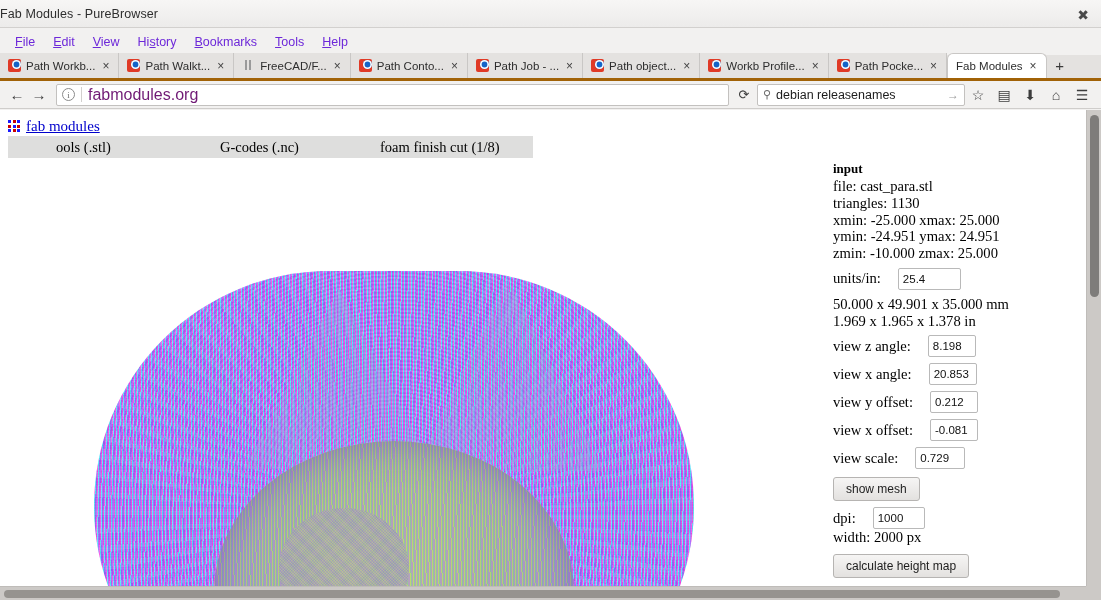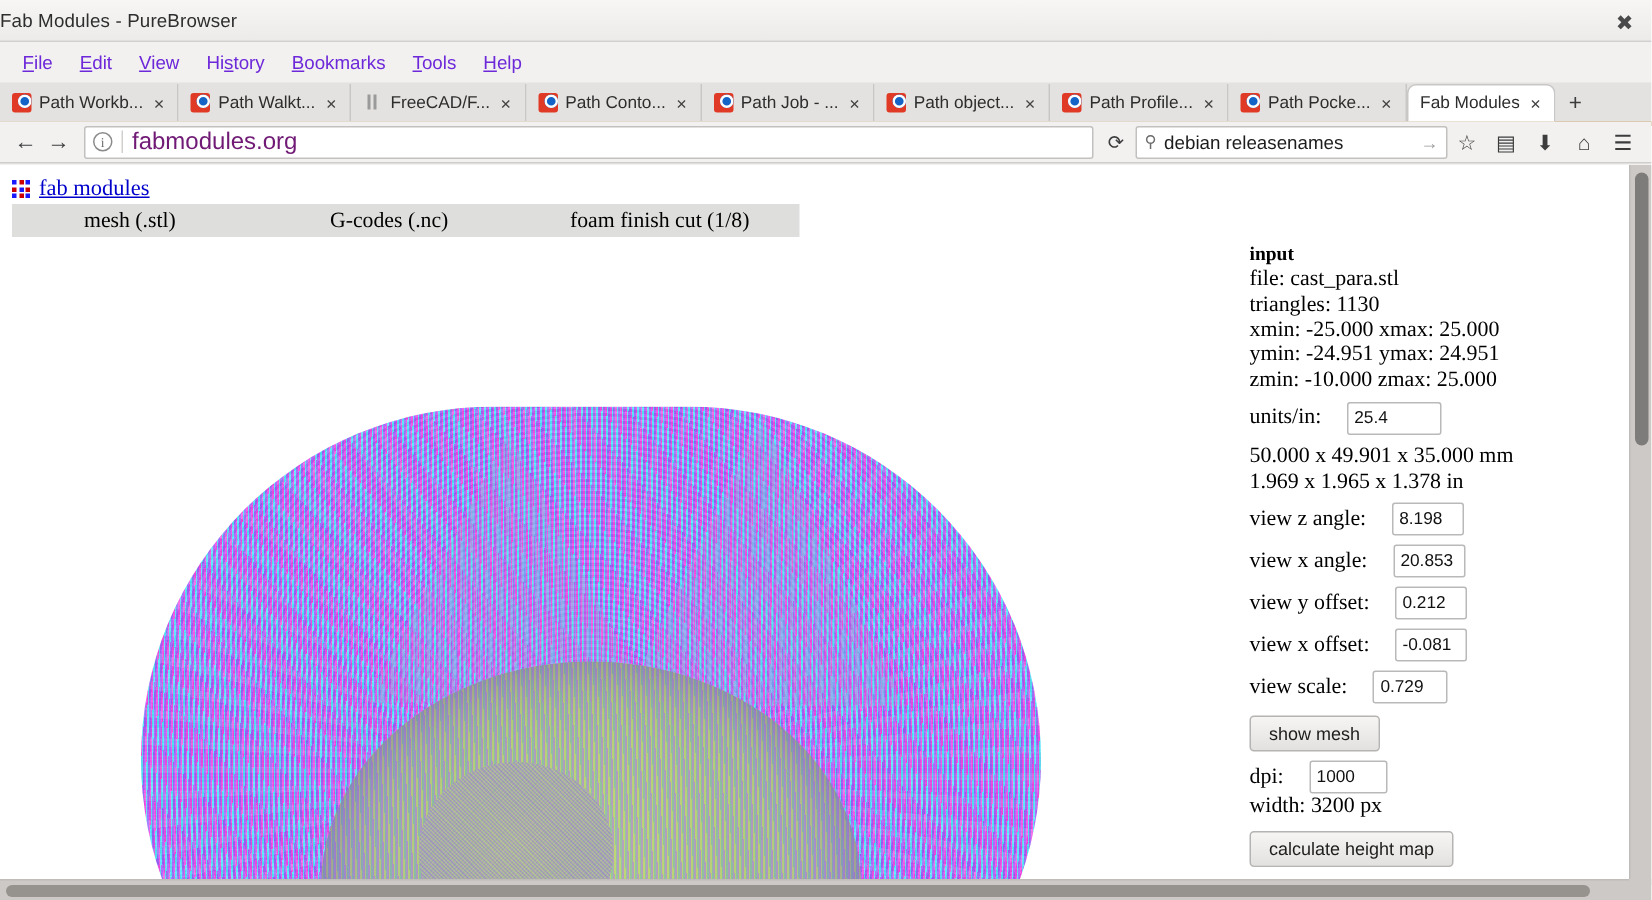--- a/index.html
+++ b/index.html
@@ -48,21 +48,21 @@
     padding: 3px 9px; cursor: default;
     white-space: nowrap;
   }
   .menu-item u { text-decoration: underline; }
 
   
   .tabbar {
     position: absolute; left: 0; top: 55px; width: 1101px; height: 29px;
     background: #e4e2e0;
     display: flex; align-items: flex-end;
-    border-bottom: 3px solid #a16207;
+    border-bottom: 6px solid #a16207;
   }
   .tab {
     position: relative;
     height: 25px;
     display: flex; align-items: center;
     padding: 0 6px 0 8px;
     font-size: 11.5px; color: #2d2d2d;
     background: #e4e2e0;
     border-right: 1px solid #c9c7c5;
     cursor: pointer;
@@ -443,21 +443,21 @@
         <span class="tab-title">Path Job - ...</span>
         <span class="tab-close">×</span>
       </div>
       <div class="tab">
         <span class="tab-favicon fav-freecad"></span>
         <span class="tab-title">Path object...</span>
         <span class="tab-close">×</span>
       </div>
       <div class="tab">
         <span class="tab-favicon fav-freecad"></span>
-        <span class="tab-title">Path Profile...</span>
+        <span class="tab-title">Workb Profile...</span>
         <span class="tab-close">×</span>
       </div>
       <div class="tab">
         <span class="tab-favicon fav-freecad"></span>
         <span class="tab-title">Path Pocke...</span>
         <span class="tab-close">×</span>
       </div>
       <div class="tab active">
         <span class="tab-title">Fab Modules</span>
         <span class="tab-close">×</span>
@@ -497,21 +497,21 @@
           <i style="background: rgb(26, 26, 255);"></i>
           <i style="background: rgb(204, 0, 0);"></i>
           <i style="background: rgb(26, 26, 255);"></i>
           <i style="background: rgb(204, 0, 0);"></i>
           <i style="background: rgb(26, 26, 255);"></i>
         </div>
       <div class="fab-link">fab modules</div>
     </div>
 
     <div class="crumbbar">
-      <div class="crumb crumb-0">mesh (.stl)</div>
+      <div class="crumb crumb-0">ools (.stl)</div>
       <div class="crumb crumb-1">G-codes (.nc)</div>
       <div class="crumb crumb-2">foam finish cut (1/8)</div>
     </div>
 
     <div class="render-wrap">
       <div class="mesh">
         <div class="mesh-dome">
           <div class="mesh-rings"></div>
           <div class="mesh-moire"></div>
           <div class="mesh-creaseA"></div>
@@ -562,21 +562,21 @@
       </div>
 
       <div class="btn-row">
         <button class="btn">show mesh</button>
       </div>
 
       <div class="field-row">
         <span class="lbl">dpi:</span>
         <input class="txtinput w-dpi" type="text" value="1000" style="">
       </div>
-      <p class="line">width: 3200 px</p>
+      <p class="line">width: 2000 px</p>
       <div class="btn-row">
         <button class="btn">calculate height map</button>
       </div>
 
       <div class="spacer-md"></div>
       <h3>output</h3>
 
     </div>
   </div>
 

